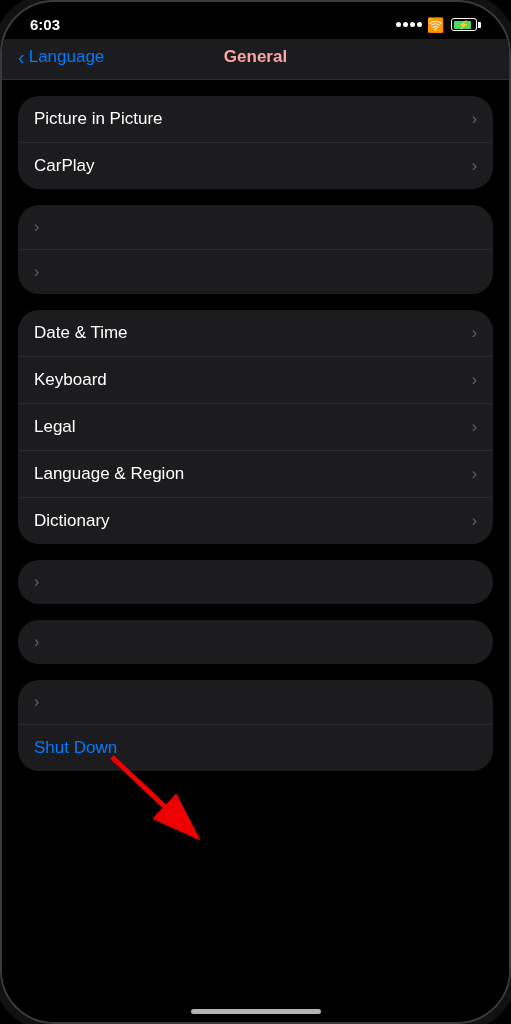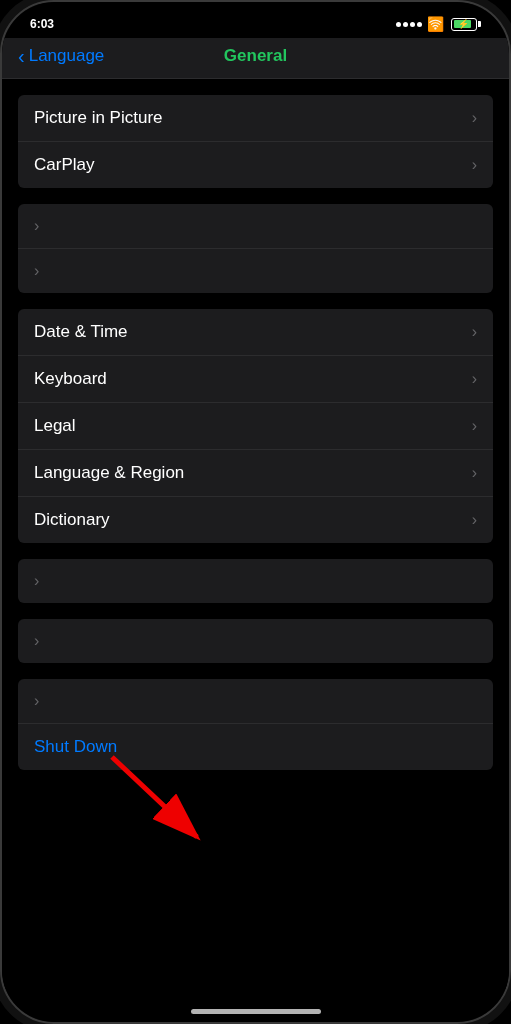--- a/index.html
+++ b/index.html
@@ -55,21 +55,21 @@
       display: flex;
       justify-content: space-between;
       align-items: center;
       padding: 14px 28px 6px;
       position: relative;
       z-index: 99;
     }
 
     .status-time {
       color: #fff;
-      font-size: 12px;
+      font-size: 15px;
       font-weight: 600;
     }
 
     .status-icons {
       display: flex;
       align-items: center;
       gap: 6px;
     }
 
     .signal-dots {
@@ -152,38 +152,38 @@
       color: #007aff;
       font-size: 17px;
     }
 
     .nav-back-chevron {
       font-size: 20px;
       color: #007aff;
     }
 
     .nav-title {
-      color: #22c55e;
+      color: #fca5a5;
       font-size: 17px;
       font-weight: 600;
     }
 
     
     .content {
       background: #000;
       padding: 0 16px;
       overflow-y: auto;
       height: calc(100% - 110px);
     }
 
     
     .settings-group {
       margin-top: 16px;
       background: #1c1c1e;
-      border-radius: 6px;
+      border-radius: 21px;
       overflow: hidden;
     }
 
     .settings-item {
       display: flex;
       align-items: center;
       justify-content: space-between;
       padding: 13px 16px;
       border-bottom: 1px solid #2c2c2e;
       cursor: pointer;

